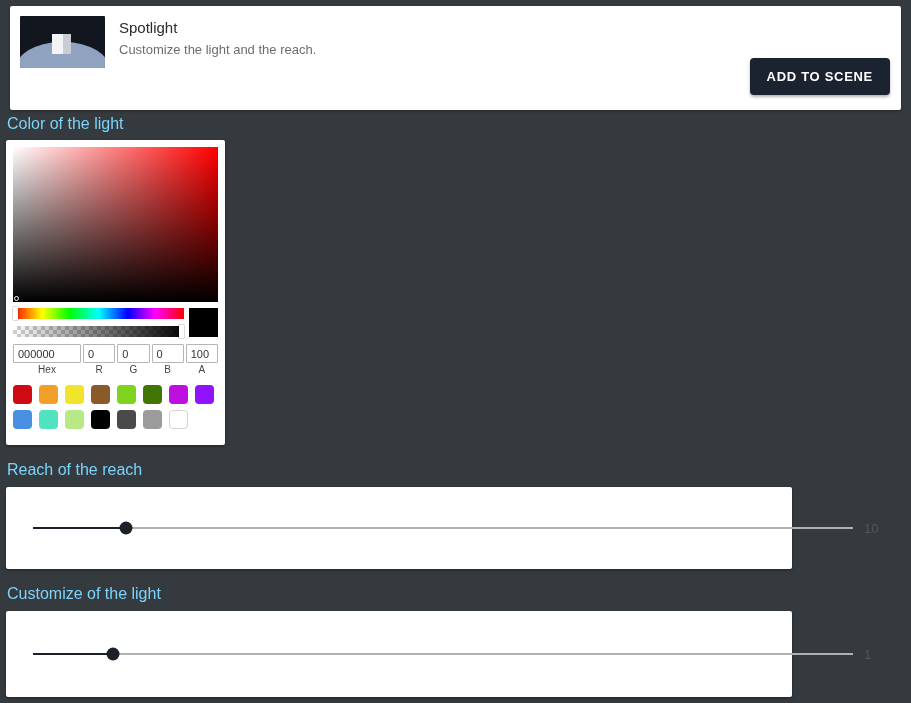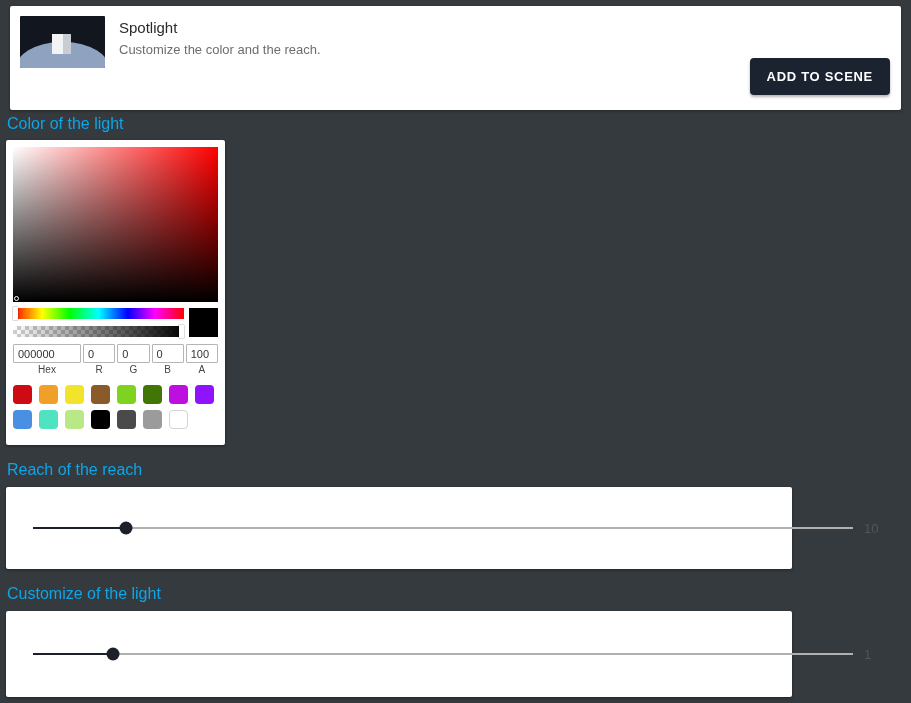--- a/index.html
+++ b/index.html
@@ -95,21 +95,21 @@
     padding: 11px 17px;
     cursor: pointer;
     box-shadow: 0 2px 3px rgba(0,0,0,0.3);
   }
 
   
   .section-heading {
     position: absolute;
     left: 7px;
     font-size: 16px;
-    color: #0ea5e9;
+    color: #7dd3fc;
     font-weight: normal;
     margin: 0;
     line-height: 22px;
   }
   #heading-color   { top: 113px; }
   #heading-reach   { top: 459px; }
   #heading-intensity { top: 583px; }
 
   
   .color-panel {
@@ -295,21 +295,21 @@
 
 <div class="header-card">
   <div class="header-top">
     <div class="thumb">
       <div class="thumb-ground"></div>
       <div class="thumb-cube-light"></div>
       <div class="thumb-cube-dark"></div>
     </div>
     <div class="header-text">
       <div class="item-title">Spotlight</div>
-      <div class="item-subtitle">Customize the color and the reach.</div>
+      <div class="item-subtitle">Customize the light and the reach.</div>
     </div>
   </div>
   <div class="header-actions">
     <button class="add-button">ADD TO SCENE</button>
   </div>
 </div>
 
 <h2 class="section-heading" id="heading-color">Color of the light</h2>
 
 <div class="color-panel">

